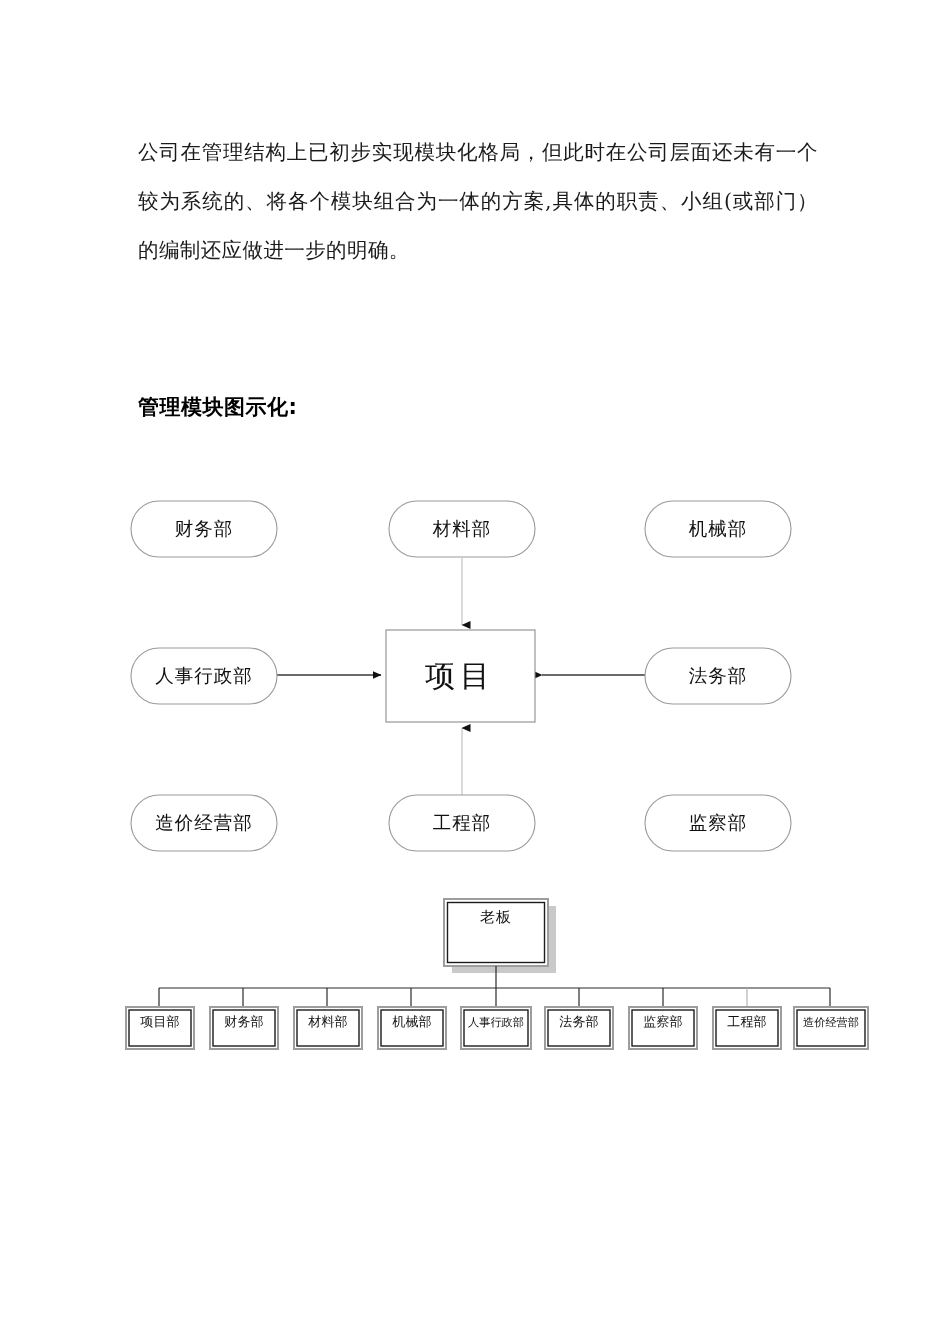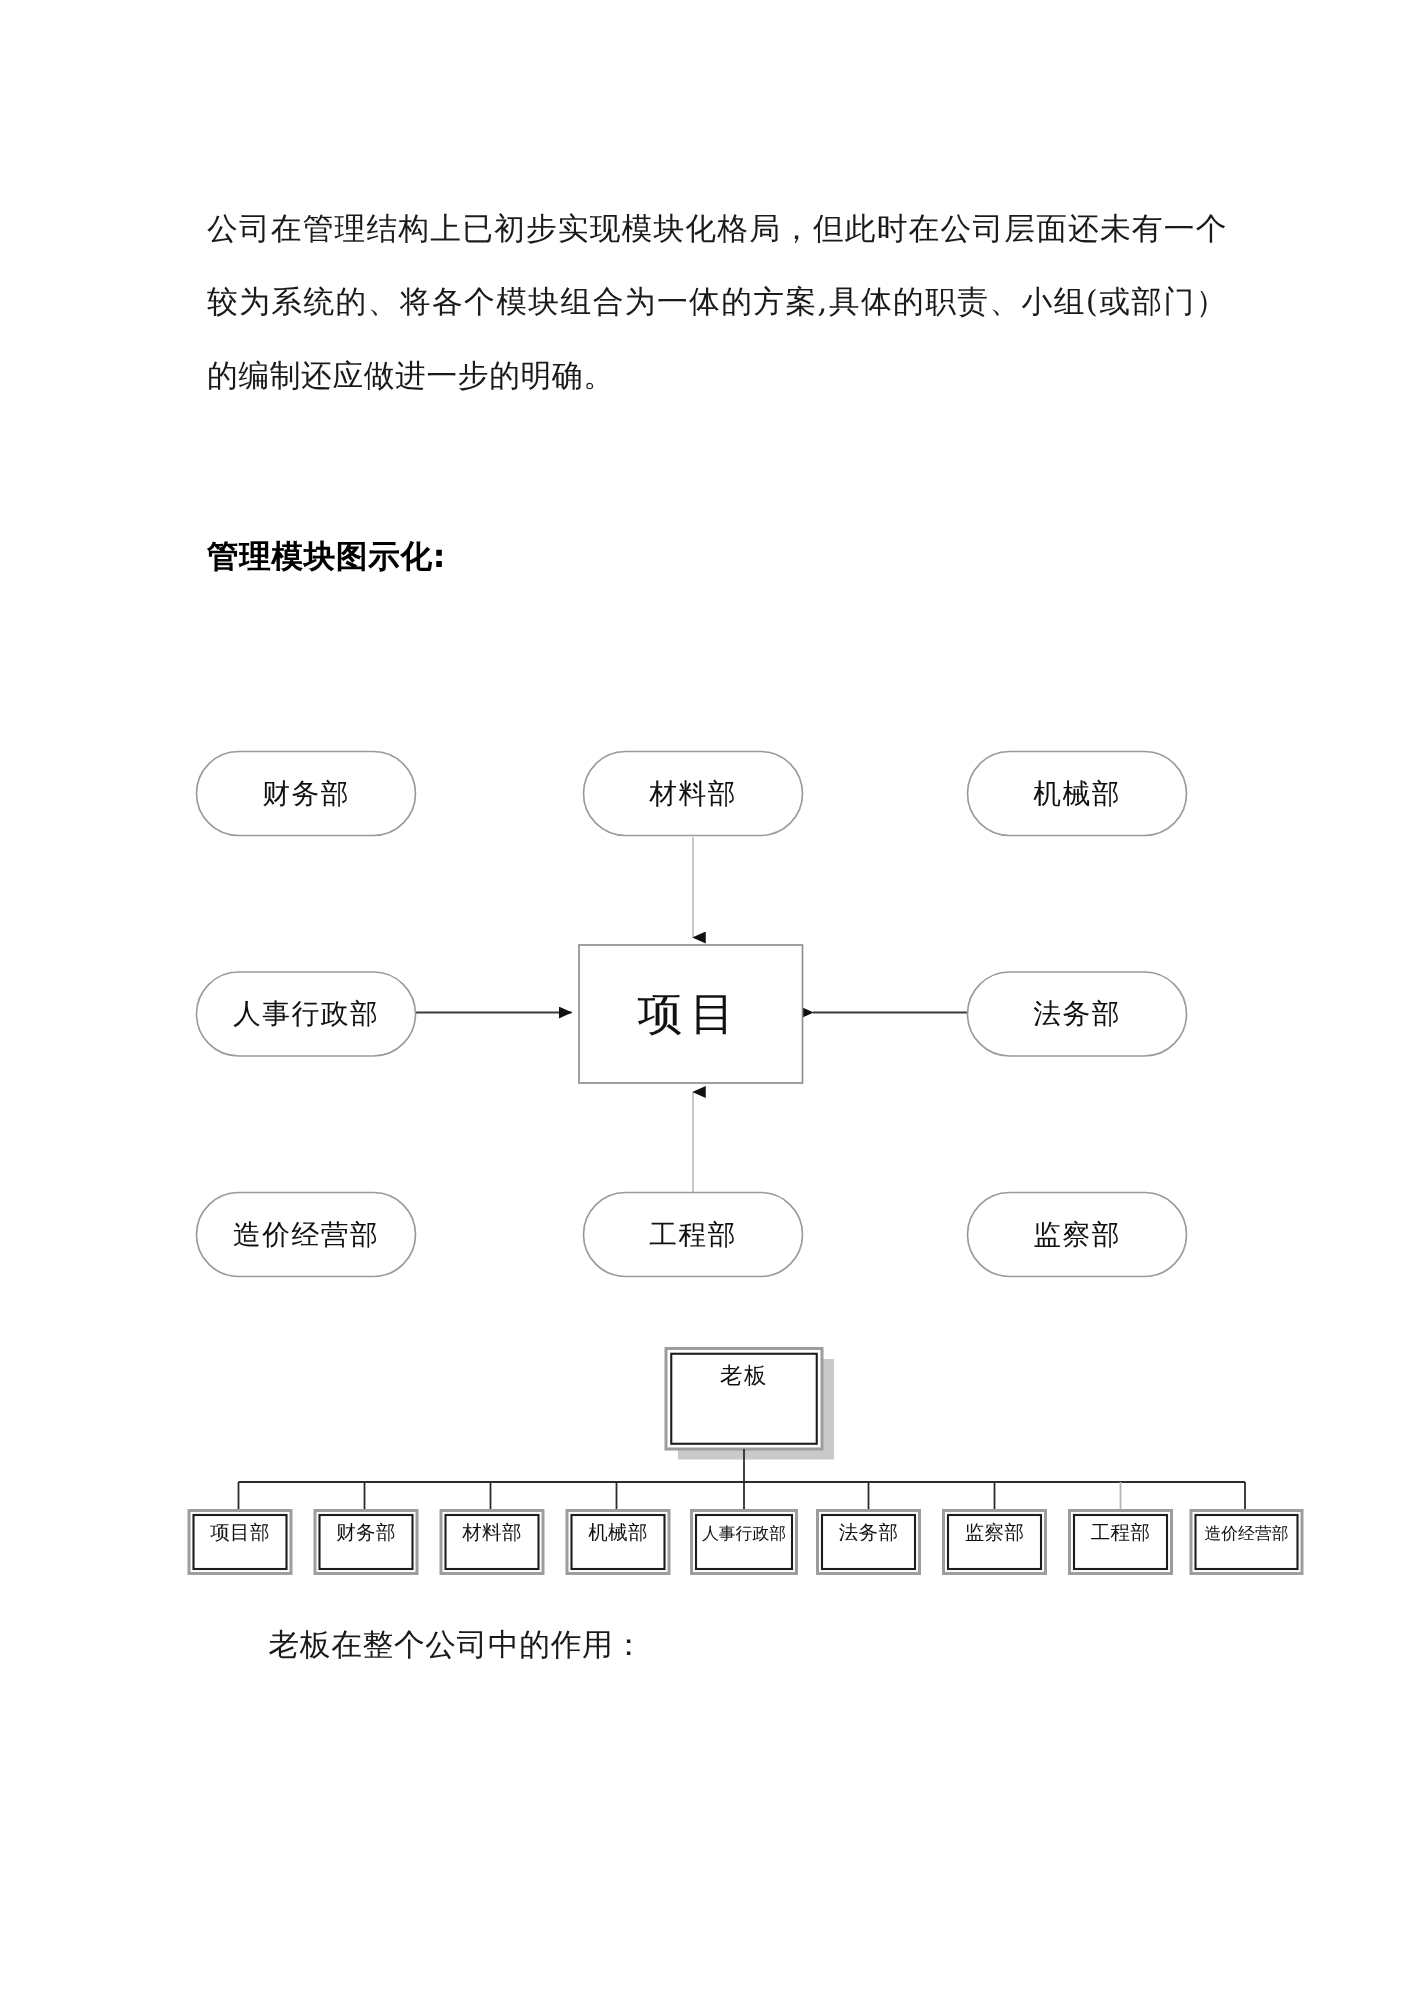--- a/index.html
+++ b/index.html
@@ -42,20 +42,21 @@
   .para.indent { text-indent: 2em; }
 
   .section-heading {
     position: absolute;
     left: 138px;
     font-size: 21px;
     font-weight: bold;
     font-family: "DejaVu Sans", "Liberation Sans", sans-serif;
     letter-spacing: 0.5px;
     color: #000;
+    margin-top: 36px;
   }
 
   
   #module-diagram {
     position: absolute;
     left: 0;
     top: 470px;
     width: 950px;
     height: 400px;
   }
@@ -289,16 +290,15 @@
       </g>
       <g>
         <rect class="org-outer" x="794" y="117" width="74" height="42"></rect>
         <rect class="org-inner" x="797" y="120" width="68" height="36"></rect>
         <text class="org-text-small" x="831" y="136" text-anchor="middle">造价经营部</text>
       </g>
     </svg>
   </div>
 
   <div class="text-block" style="top:1072px;">
-    <p class="para indent">老板在整个公司中的作用：</p>
   </div>
 
 </div>
 
 </body></html>

